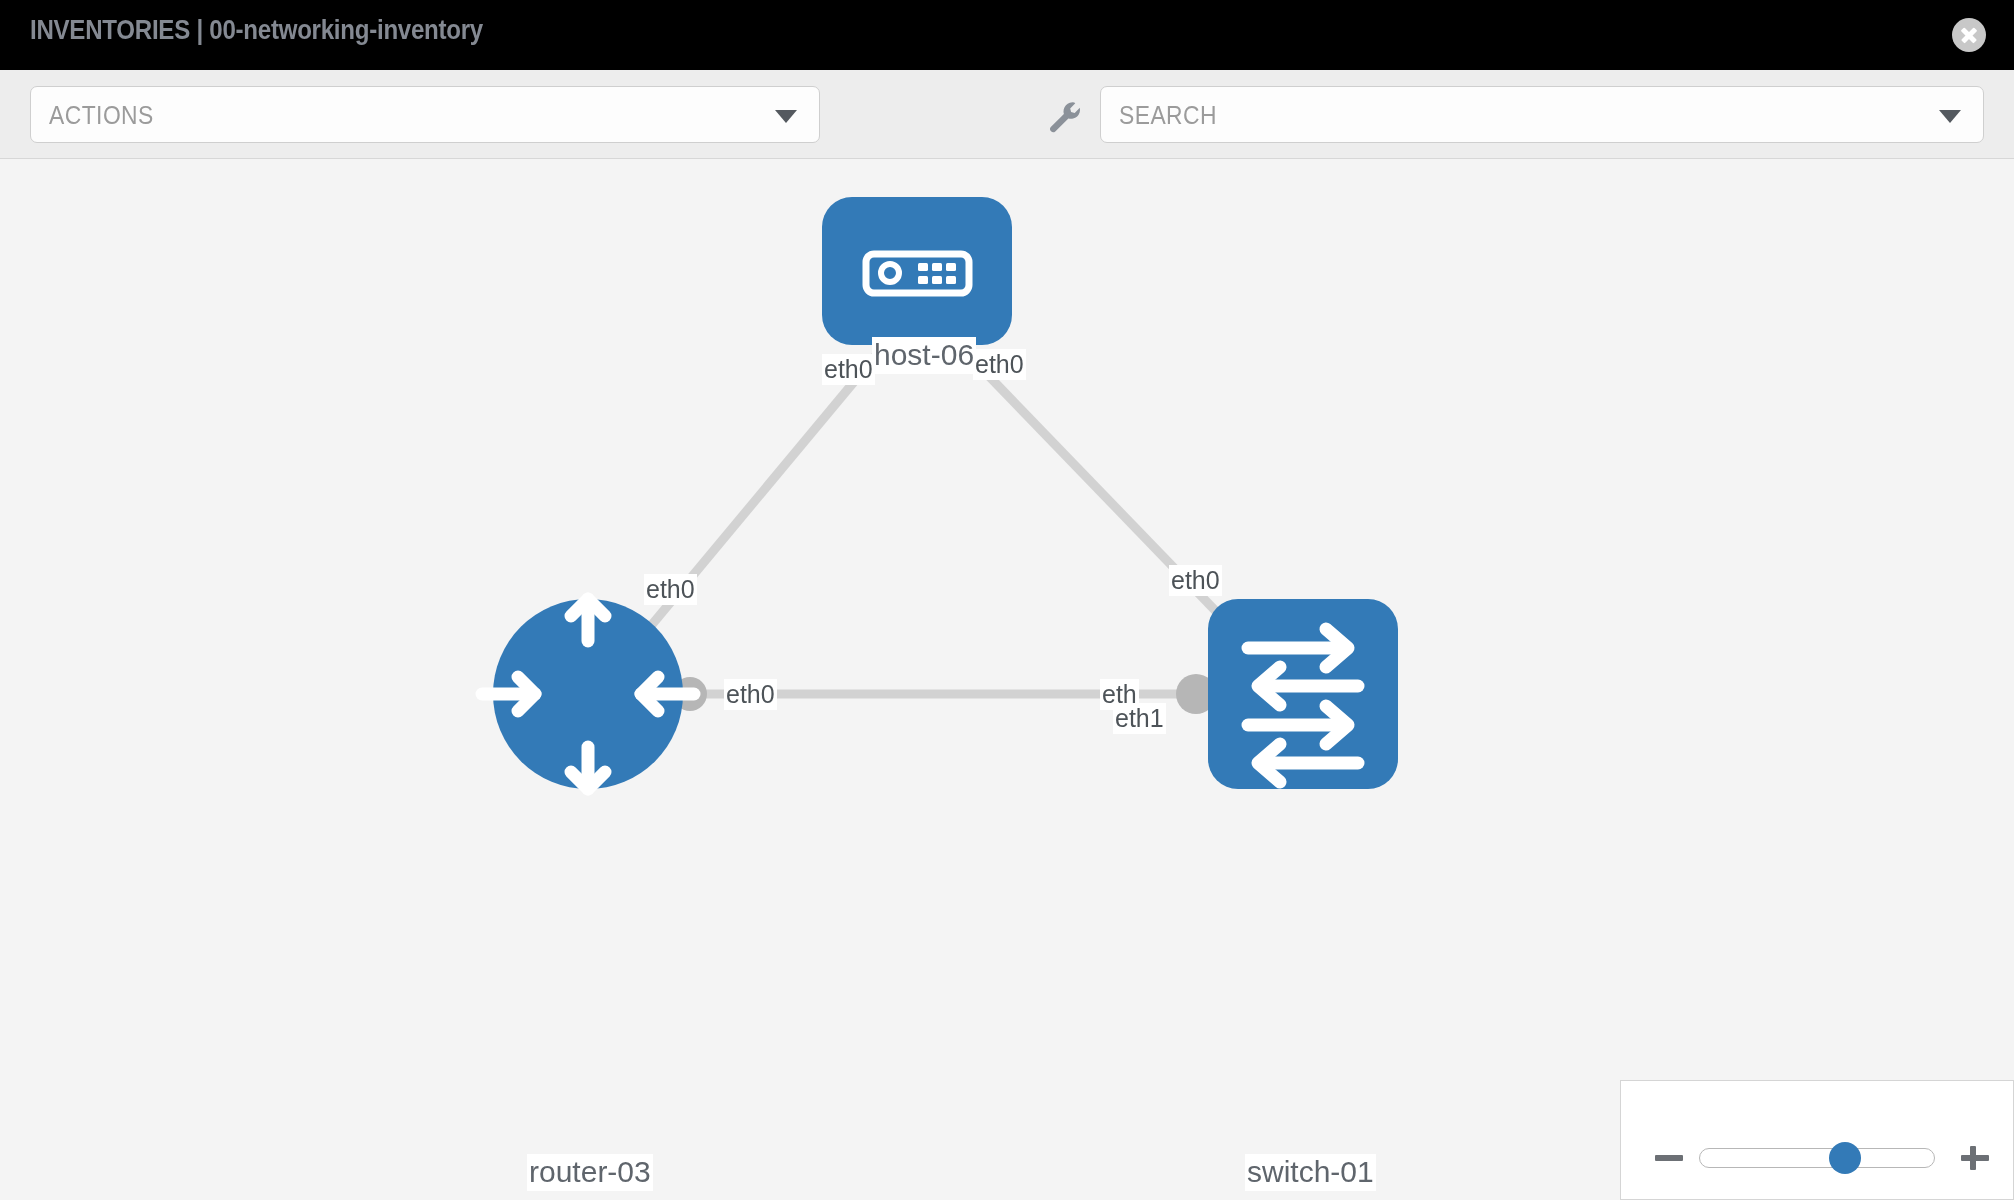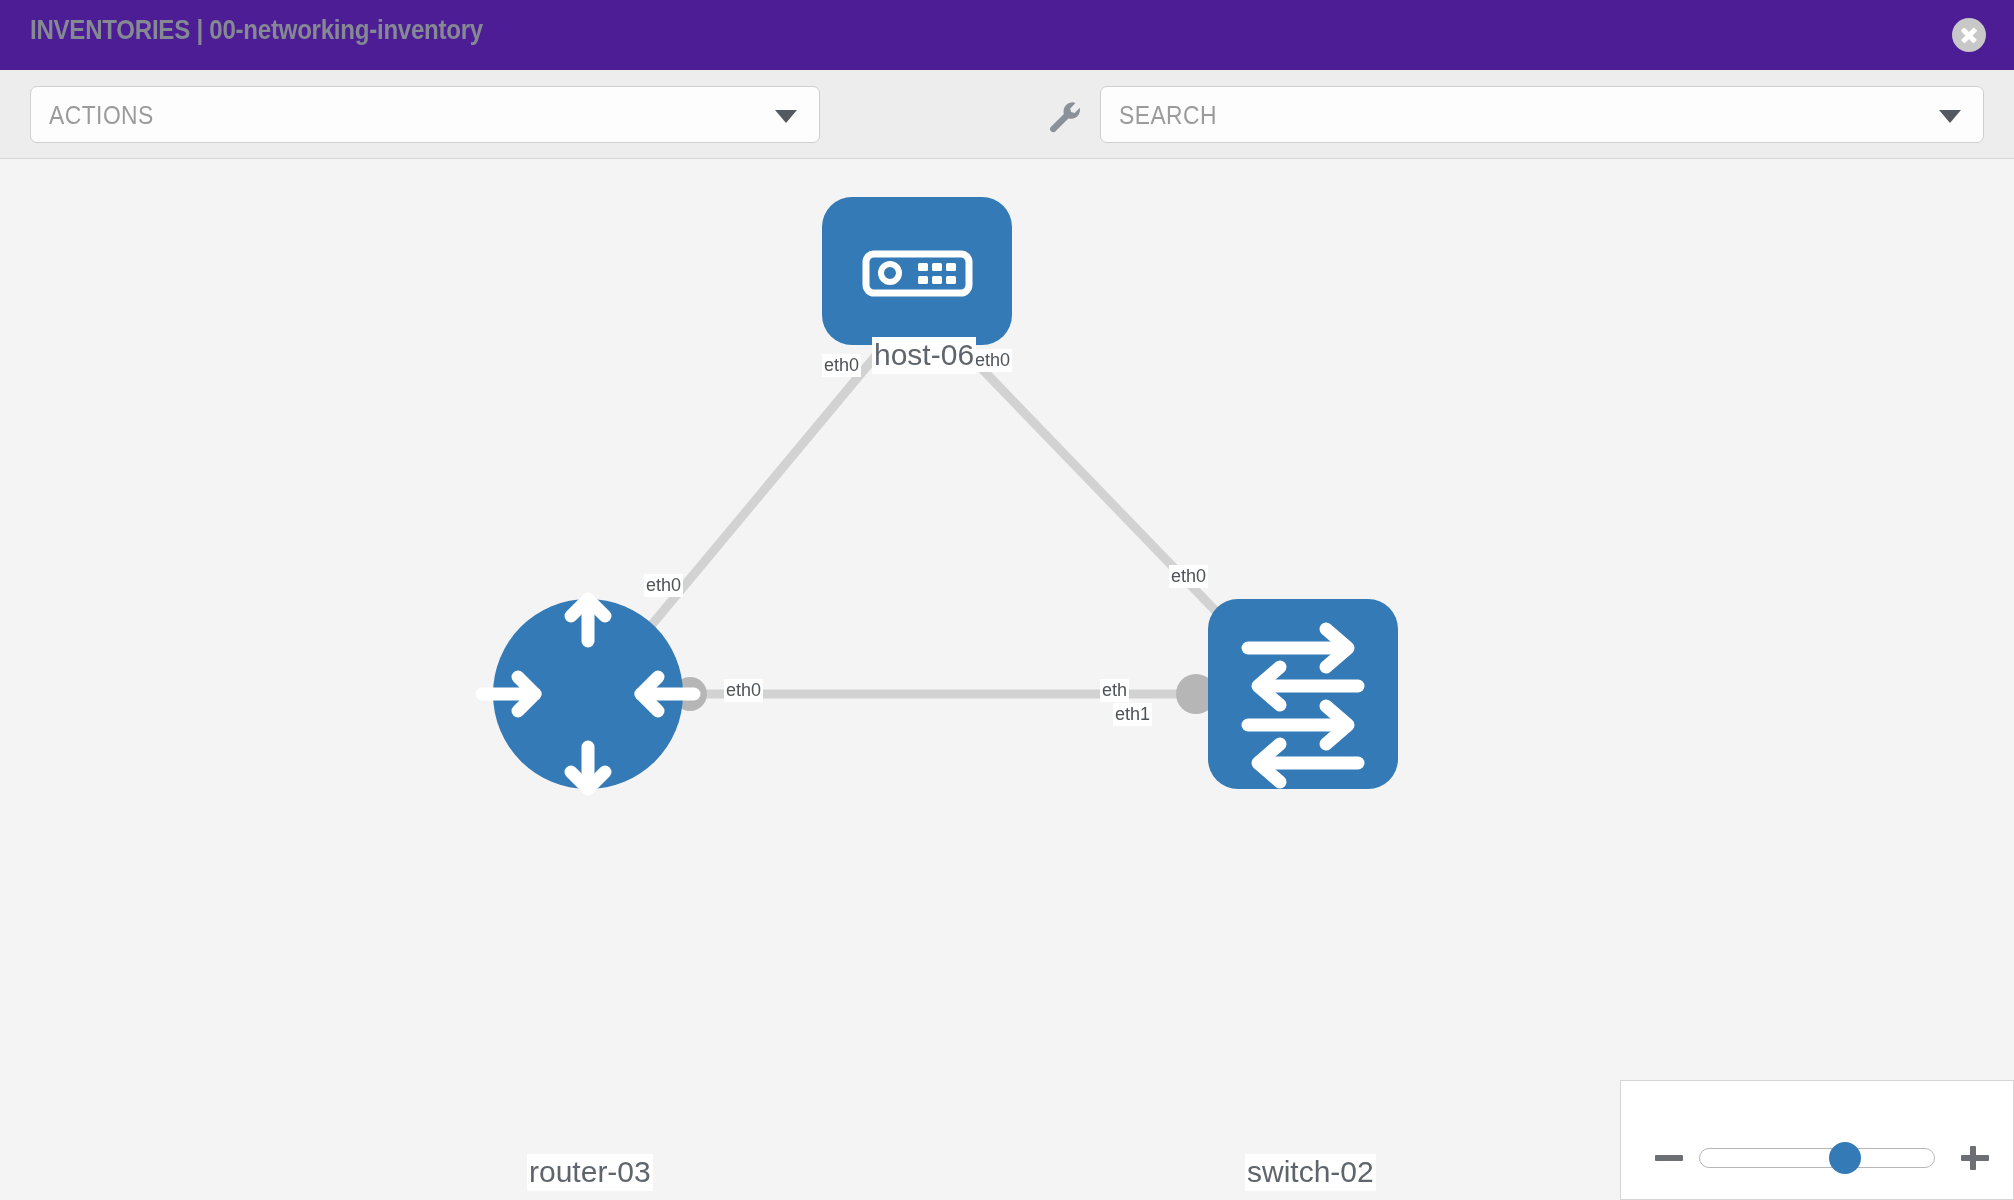--- a/index.html
+++ b/index.html
@@ -18,21 +18,21 @@
     height: 1200px;
     background: #ffffff;
   }
 
   
   .header {
     position: absolute;
     left: 0; top: 0;
     width: 2014px;
     height: 70px;
-    background: #4c1d95;
+    background: #000000;
     box-sizing: border-box;
   }
   .page-title {
     position: absolute;
     left: 30px;
     top: 14px;
     font-size: 28px;
     font-weight: bold;
     color: #848992;
     letter-spacing: -0.3px;
@@ -138,21 +138,21 @@
     color: #62686f;
     white-space: nowrap;
     line-height: 1.15;
     padding: 1px 2px;
   }
   .node-label {
     font-size: 30px;
     color: #5f656c;
   }
   .port-label {
-    font-size: 18px;
+    font-size: 25px;
     color: #4d5358;
   }
 
   
   .zoom-panel {
     position: absolute;
     left: 1620px;
     top: 1080px;
     width: 394px;
     height: 120px;
@@ -335,21 +335,21 @@
     <span class="chip port-label" style="left:822px; top:195px;">eth0</span>
     <span class="chip port-label" style="left:973px; top:190px;">eth0</span>
     <span class="chip port-label" style="left:644px; top:415px;">eth0</span>
     <span class="chip port-label" style="left:1169px; top:406px;">eth0</span>
     <span class="chip port-label" style="left:724px; top:520px;">eth0</span>
     <span class="chip port-label" style="left:1100px; top:520px;">eth</span>
     <span class="chip port-label" style="left:1113px; top:544px;">eth1</span>
 
     <span class="chip node-label" style="left:872px; top:178px;">host-06</span>
     <span class="chip node-label" style="left:527px; top:995px; top:995px;">router-03</span>
-    <span class="chip node-label" style="left:1245px; top:995px;">switch-02</span>
+    <span class="chip node-label" style="left:1245px; top:995px;">switch-01</span>
   </div>
 
   <div class="zoom-panel">
     <div class="zoom-row">
       <div class="zoom-minus"></div>
       <div class="zoom-slider">
         <div class="zoom-knob" id="zoom-knob" style="left: 62%;"></div>
       </div>
       <div class="zoom-plus"></div>
     </div>

